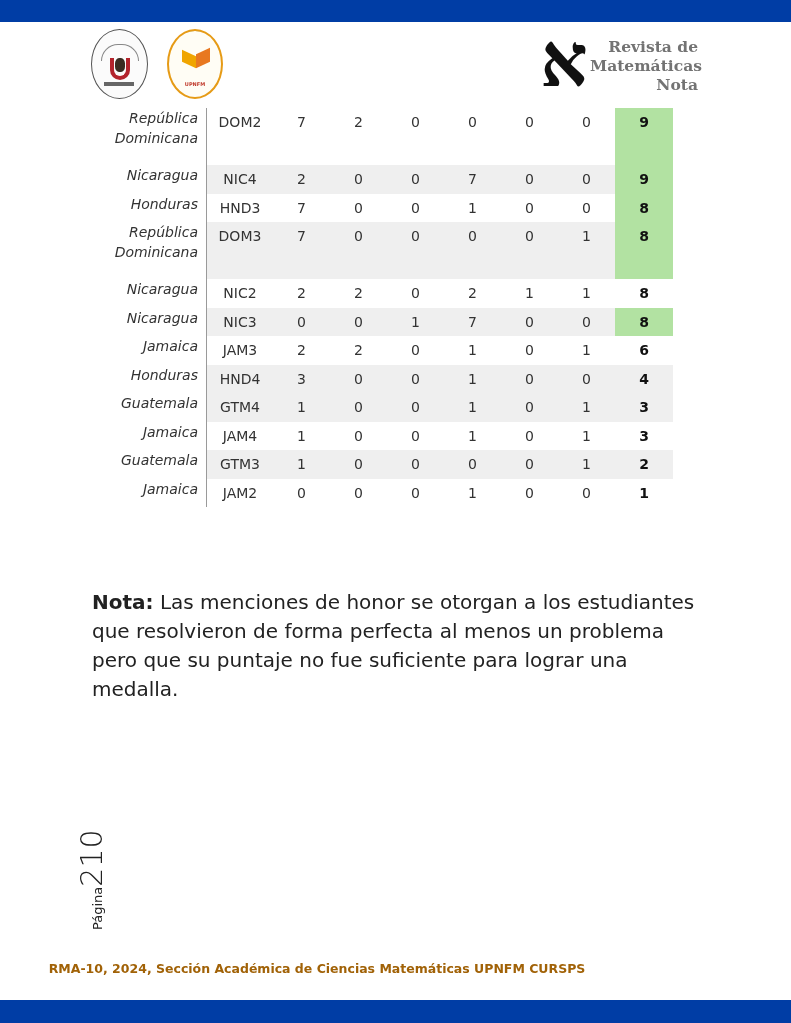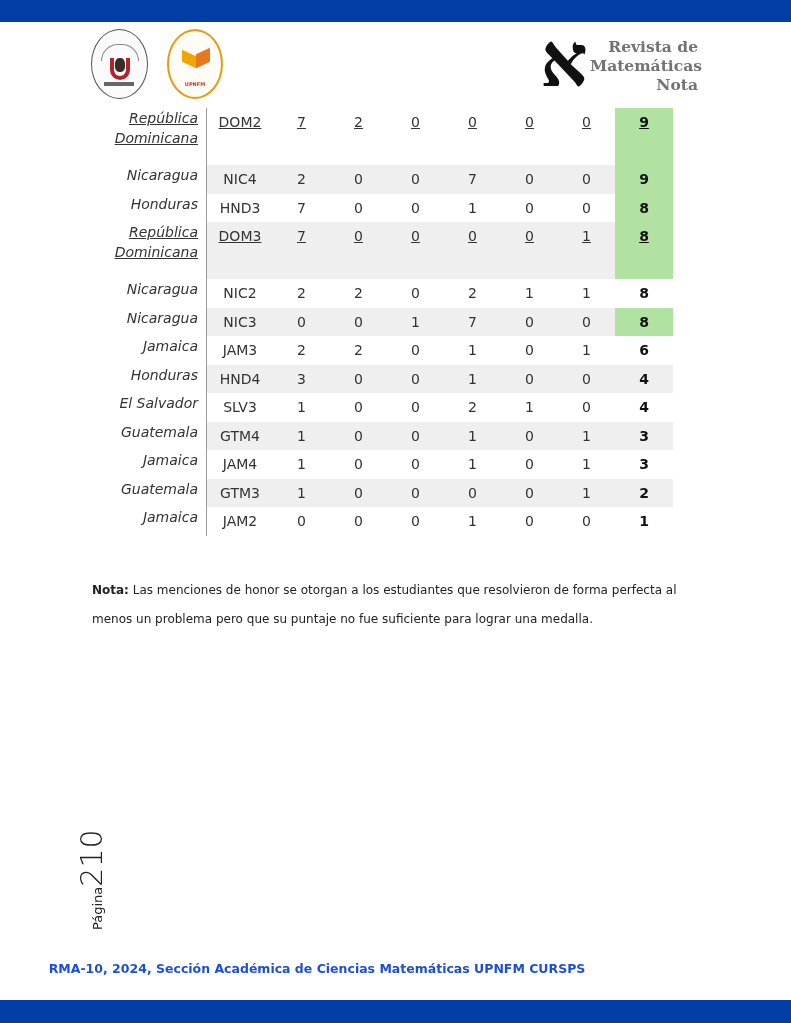--- a/index.html
+++ b/index.html
@@ -32,32 +32,32 @@
   table.scores td { padding:0; height:28.5px; text-align:center; vertical-align:top; }
   table.scores td .in { padding-top:4px; display:block; line-height:20px; }
   td.country { width:108px; text-align:right !important; font-style:italic; padding-right:8px !important;
                border-right:1px solid #9a9a9a; color:#333; }
   td.country .in { line-height:28.5px; padding-top:0 !important; }
   td.code { width:66px; }
   td.p { width:57px; }
   td.total { width:58px; font-weight:bold; color:#111; }
   tr.gray td:not(.country) { background:#efefef;margin-left:6px; }
   td.total.green { background:#b2e2a2 !important; }
-  tr.tall td { height:57px;text-decoration:underline; }
-
-  .note { position:absolute; left:92px; top:576px; width:610px; font-size:12px; line-height:29px; color:#222; }
+  tr.tall td { height:57px; }
+
+  .note { position:absolute; left:92px; top:588px; width:610px; font-size:20px; line-height:29px; color:#222; }
   .note b { font-weight:bold; }
 
   .pagenum { position:absolute; left:22px; top:820px; width:60px; height:115px; }
   .pagenum .rot { position:absolute; left:52px; top:110px; transform:rotate(-90deg); transform-origin:0 0;
                   white-space:nowrap; color:#222; }
   .pagenum .lbl { font-size:13px; }
   .pagenum .num { font-size:30px; font-weight:300; }
 
-  .footer { position:absolute; left:0; top:961px; width:634px; text-align:center; font-size:12.5px; font-weight:bold; color:#1d4ed8; }
+  .footer { position:absolute; left:0; top:961px; width:634px; text-align:center; font-size:12.5px; font-weight:bold; color:#a16207; }
 </style>
 </head>
 <body>
 
 <div class="topbar"></div>
 
 <div class="logo1">
   <div class="arch"></div>
     <div class="u"></div>
     <div class="face"></div>
@@ -306,49 +306,20 @@
         <td class="p">
           <span class="in">0</span>
         </td>
         <td class="p">
           <span class="in">0</span>
         </td>
         <td class="total">
           <span class="in">4</span>
         </td>
       </tr>
-      <tr>
-        <td class="country">
-          <span class="in">El Salvador</span>
-        </td>
-        <td class="code">
-          <span class="in">SLV3</span>
-        </td>
-        <td class="p">
-          <span class="in">1</span>
-        </td>
-        <td class="p">
-          <span class="in">0</span>
-        </td>
-        <td class="p">
-          <span class="in">0</span>
-        </td>
-        <td class="p">
-          <span class="in">2</span>
-        </td>
-        <td class="p">
-          <span class="in">1</span>
-        </td>
-        <td class="p">
-          <span class="in">0</span>
-        </td>
-        <td class="total">
-          <span class="in">4</span>
-        </td>
-      </tr>
       <tr class="gray">
         <td class="country">
           <span class="in">Guatemala</span>
         </td>
         <td class="code">
           <span class="in">GTM4</span>
         </td>
         <td class="p">
           <span class="in">1</span>
         </td>

